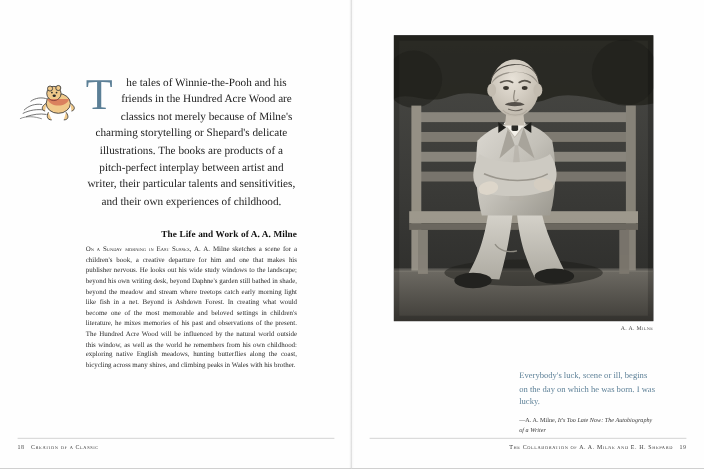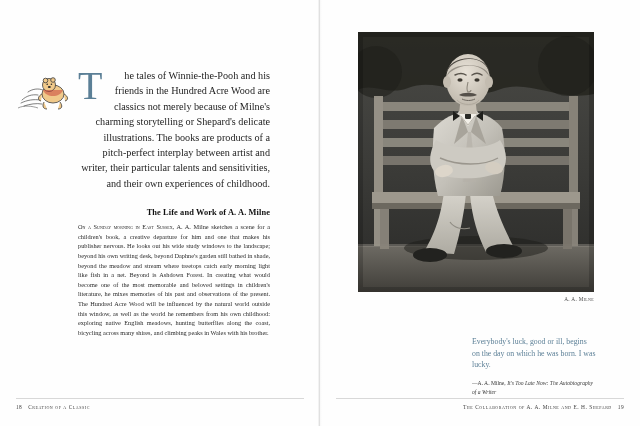--- a/index.html
+++ b/index.html
@@ -69,21 +69,21 @@
     color: #5b7f96;
     font-weight: 400;
     margin: 2px 3px 0 0;
     letter-spacing: 0;
   }
   .lede {
     font-family: "Liberation Serif", serif;
     font-size: 10.2px;
     line-height: 15.4px;
     color: #1d1d1d;
-    text-align: right;
+    text-align: center;
     margin: 0;
   }
   .section-head {
     font-family: "Liberation Serif", serif;
     font-size: 8.4px;
     font-weight: bold;
     color: #111;
     margin: 17px 0 5px 0;
     letter-spacing: 0.1px;
     text-align: right;
@@ -335,21 +335,21 @@
 
         <path d="M99 68 C104 74, 117 74, 121 68" stroke="#a8a195" stroke-width="1" fill="none" opacity="0.7"></path>
 
         <rect x="0" y="0" width="236" height="260" fill="none" stroke="#000" stroke-opacity="0.18" stroke-width="10"></rect>
       </svg>
     </div>
 
     <div class="photo-caption">A. A. Milne</div>
 
     <div class="pullquote">
-      <p class="pullquote-text">Everybody's luck, good or ill, begins on the day on which he was born. I was lucky.</p>
+      <p class="pullquote-text">Everybody's luck, scene or ill, begins on the day on which he was born. I was lucky.</p>
       <p class="pullquote-attrib"><span>—A. A. Milne, </span><i>It's Too Late Now: The Autobiography of a Writer</i></p>
     </div>
 
     <div class="rule rule-right"></div>
     <div class="folio folio-right">
       <span>The Collaboration of A. A. Milne and E. H. Shepard</span><span class="folio-sep"></span><span class="folio-num">19</span>
     </div>
   </div>
 
   <div class="gutter-shadow"></div>

